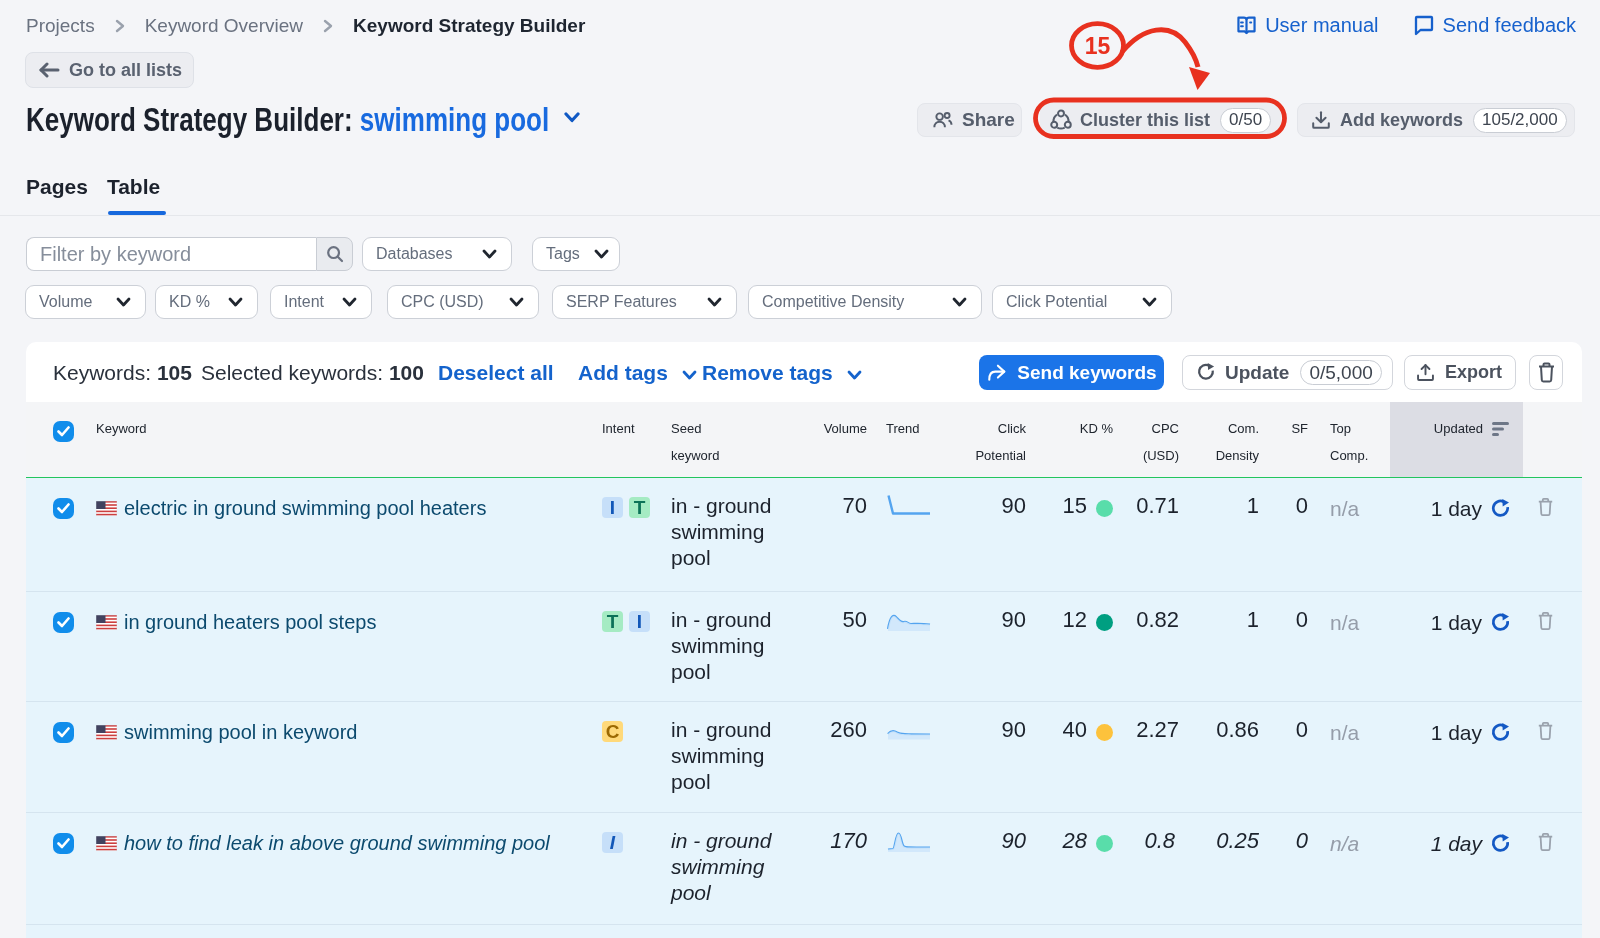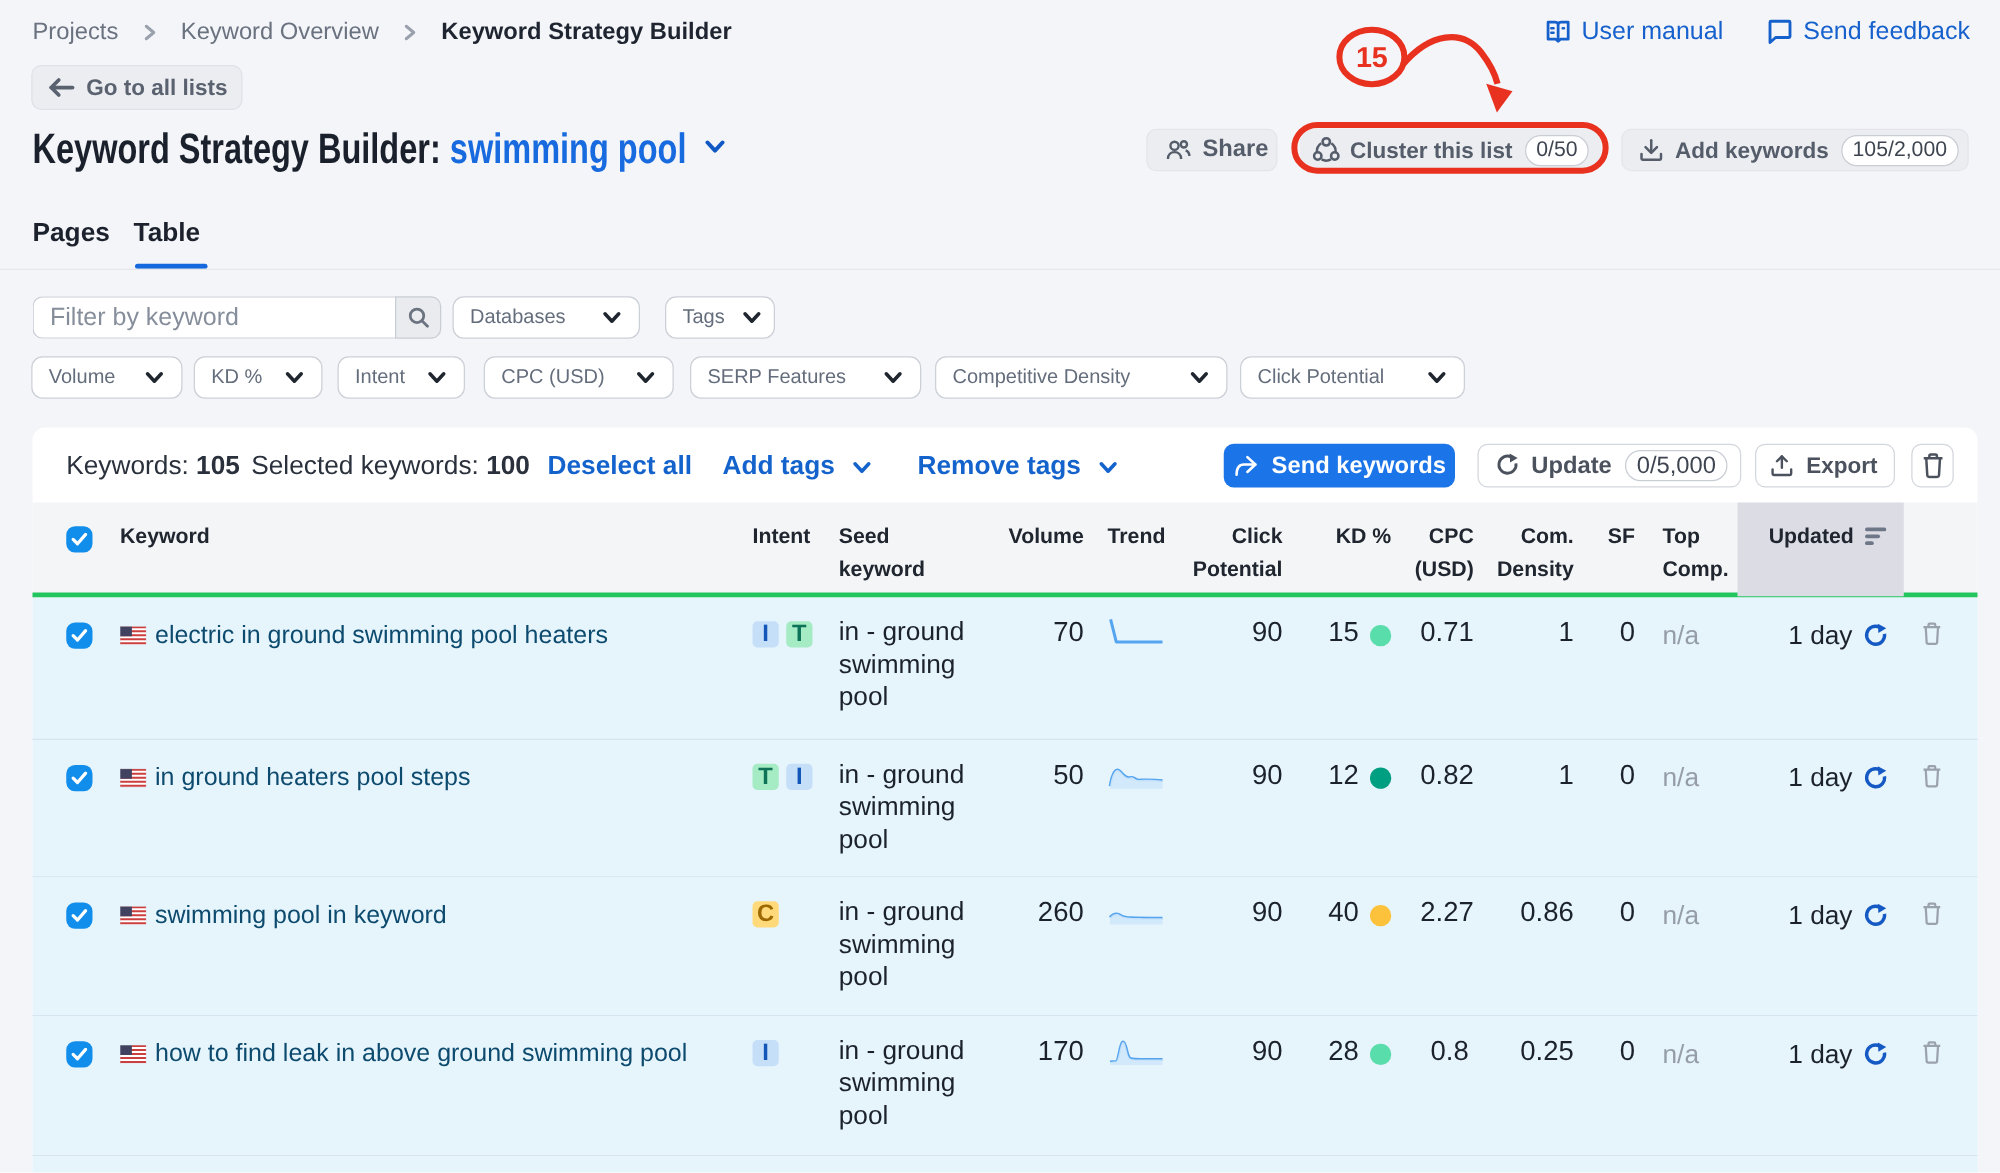--- a/index.html
+++ b/index.html
@@ -50,21 +50,21 @@
 .toolbar { position:absolute; left:0; top:0; width:100%; height:60px; }
 .toolbar .txt { position:absolute; top:19px; font-size:21px; color:#2a313c; }
 .toolbar .blu { color:#1463cc; font-weight:700; }
 .tbtn { position:absolute; top:13px; height:35px; border-radius:8px; display:flex; align-items:center; font-size:20px; font-weight:700; }
 #sendkw { left:953px; width:185px; background:#1b74e8; color:#fff; justify-content:center; gap:9px; font-size:19px; }
 #updbtn { left:1156px; width:211px; background:#fff; border:1px solid #d3d6dc; color:#4b525e; padding:0 0 0 13px; gap:9px; font-size:19px; }
 #expbtn { left:1378px; width:112px; background:#fff; border:1px solid #d3d6dc; color:#4b525e; padding-left:10px; gap:9px; font-size:18px; }
 #delbtn { left:1503px; width:34px; background:#fff; border:1px solid #d3d6dc; justify-content:center; }
 
 
-.thead { position:absolute; left:0; top:60px; width:100%; height:76px; background:#f4f5f7; border-bottom:4px solid #22c55e; font-size:17px; color:#20262f;font-weight:bold; }
+.thead { position:absolute; left:0; top:60px; width:100%; height:76px; background:#f4f5f7; border-bottom:1px solid #22c55e; font-size:13px; color:#20262f; }
 .thead .c { position:absolute; top:13px; line-height:27px; }
 .updcol { position:absolute; left:1364px; top:0; width:133px; height:75px; background:#dcdde4; }
 .row { position:absolute; left:0; width:100%; background:#e6f4fc; border-bottom:1px solid #d5e4ef; font-size:21px; color:#1c222c; }
 .row .c { position:absolute; top:19px; }
 .row .num { top:15px; font-size:22px; }
 .kwline { display:flex; align-items:center; gap:7px; position:absolute; left:70px; top:19px; }
 .kwline a { color:#0c4a6e; text-decoration:none; font-size:20px; }
 .badge { width:21px; height:21px; border-radius:4px; font-size:19px; font-weight:700; display:inline-flex; align-items:center; justify-content:center; }
 .b-i { background:#c6dff9; color:#1257b8; }
 .b-t { background:#a5ebc3; color:#0c7258; }
@@ -226,21 +226,21 @@
 <div class="abs card">
   <div class="toolbar">
     <span class="txt" style="left:27px;">Keywords: <b>105</b></span>
     <span class="txt" style="left:175px;">Selected keywords: <b>100</b></span>
     <span class="txt blu" style="left:412px;">Deselect all</span>
     <span class="txt blu" style="left:552px;">Add tags
       <svg width="15" height="10" viewBox="0 0 15 10" style="margin-left:8px;">
           <path d="M2 2 L7.5 8 L13 2" stroke="#1463cc" stroke-width="2.8" fill="none" stroke-linecap="round" stroke-linejoin="round"></path>
         </svg>
     </span>
-    <span class="txt blu" style="left:708px;">Remove tags
+    <span class="txt blu" style="left:676px;">Remove tags
       <svg width="15" height="10" viewBox="0 0 15 10" style="margin-left:8px;">
           <path d="M2 2 L7.5 8 L13 2" stroke="#1463cc" stroke-width="2.8" fill="none" stroke-linecap="round" stroke-linejoin="round"></path>
         </svg>
     </span>
     <div class="tbtn" id="sendkw">
       <svg width="22" height="20" viewBox="0 0 24 22" fill="none" stroke="#fff" stroke-width="2.3" stroke-linecap="round" stroke-linejoin="round">
           <path d="M13 3 L20 9.5 L13 16"></path>
           <path d="M20 9.5 H10 C6 9.5 3.5 12.5 3.5 18.5"></path>
         </svg>
       Send keywords
@@ -437,21 +437,21 @@
           <path d="M17.6 8.6 A7.2 7.2 0 1 1 13.6 3.2" stroke="#1459c4" stroke-width="2.7"></path>
           <path d="M12.3 0.4 L19 4.1 L12.7 7.9 Z" fill="#1459c4" stroke="none"></path>
         </svg>
     </div>
     <div class="trash-cell"><svg width="17" height="20" viewBox="0 0 19 21" fill="none" stroke="#9aa2ad" stroke-width="2">
           <path d="M2 4.5 H17"></path>
           <path d="M6.5 4.5 V2.5 C6.5 2 6.9 1.5 7.5 1.5 H11.5 C12.1 1.5 12.5 2 12.5 2.5 V4.5"></path>
           <path d="M4 4.5 L4.8 18 C4.85 18.8 5.5 19.5 6.3 19.5 H12.7 C13.5 19.5 14.15 18.8 14.2 18 L15 4.5"></path>
         </svg></div>
   </div>
-  <div class="row" id="r4" style="top:471px; height:112px;">
+  <div class="row" id="r4" style="top:471px; height:112px;font-style:italic;">
     <div class="cb">
         <svg width="13" height="11" viewBox="0 0 13 11">
           <path d="M1.5 5.5 L5 9 L11.5 1.5" stroke="#fff" stroke-width="2.6" fill="none" stroke-linecap="round" stroke-linejoin="round"></path>
         </svg>
       </div>
     <div class="kwline">
       <svg width="21" height="15" viewBox="0 0 21 15">
           <rect width="21" height="15" fill="#fff"></rect>
           <g fill="#cc3f3f">
             <rect y="0" width="21" height="1.6"></rect>

